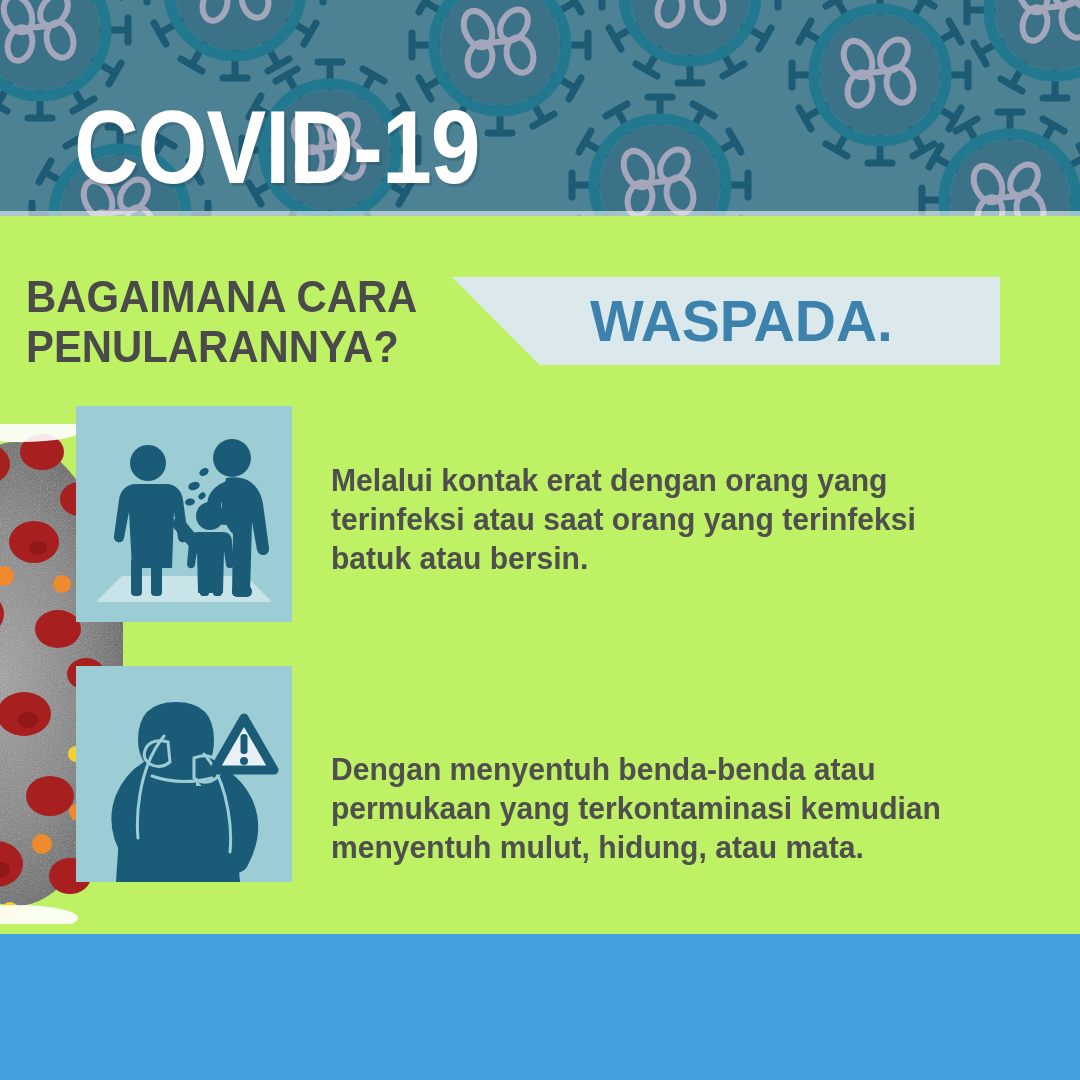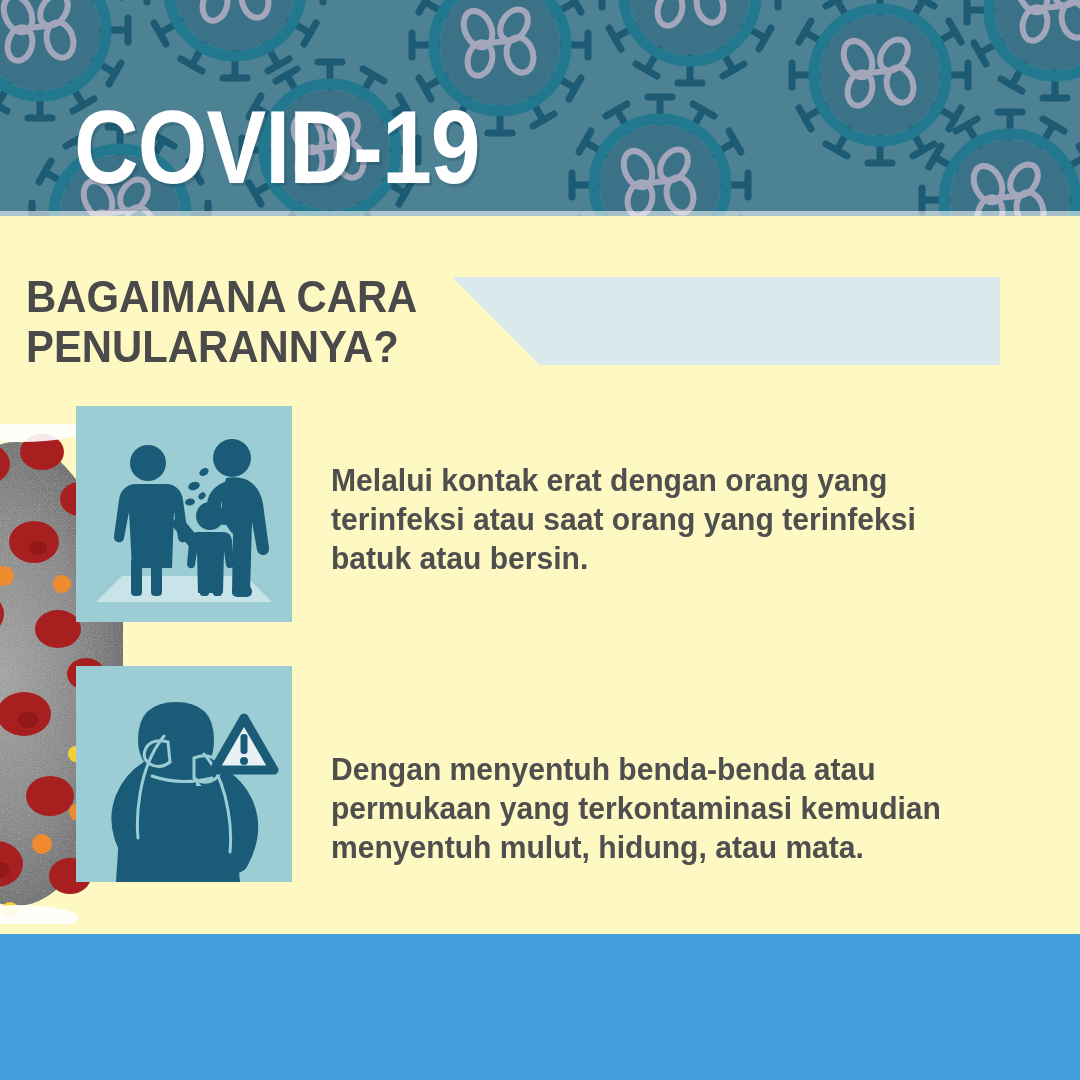--- a/index.html
+++ b/index.html
@@ -1,17 +1,17 @@
 <!DOCTYPE html>
 <html><head>
 <meta charset="utf-8">
 <style>
   html,body{margin:0;padding:0;background:#fff;}
   body{width:1080px;height:1080px;font-family:"Liberation Sans",sans-serif;overflow:hidden;}
-  .poster{position:relative;width:1080px;height:1080px;background:#fef9c3;overflow:hidden;}
+  .poster{position:relative;width:1080px;height:1080px;background:#bef264;overflow:hidden;}
 
   
   .header{position:absolute;left:0;top:0;width:1080px;height:216px;background:#4d8295;overflow:hidden;}
   .header svg.pattern{position:absolute;left:0;top:0;width:1080px;height:216px;display:block;}
   .covid-title{position:absolute;left:74px;top:95px;font-size:104px;line-height:104px;
     font-weight:bold;color:#ffffff;letter-spacing:-1px;
     font-family:"Liberation Sans Narrow","Liberation Sans",sans-serif;
     transform:scaleX(0.86);transform-origin:left center;white-space:nowrap;
     text-shadow:3px 3px 0 rgba(20,60,75,.25);}
 
@@ -106,20 +106,21 @@
         <use href="#vir" x="1055" y="10"></use>
         <use href="#vir" x="1010" y="200"></use>
         <use href="#vir" x="120" y="215"></use>
       </g>
       <rect x="0" y="211" width="1080" height="5" fill="#ffffff" opacity="0.55"></rect>
     </svg>
     <div class="covid-title">COVID-19</div>
   </div>
 
   <div class="banner"></div>
+  <div class="banner-text">WASPADA.</div>
   <div class="q-title">BAGAIMANA CARA
 PENULARANNYA?</div>
 
   <div class="virus-photo">
     <svg viewBox="0 0 185 500" preserveAspectRatio="none">
       <defs>
         <radialGradient id="memb" cx="45%" cy="50%" r="62%">
           <stop offset="0%" stop-color="#9d9d9d"></stop>
           <stop offset="55%" stop-color="#7c7c7c"></stop>
           <stop offset="100%" stop-color="#4f4f4f"></stop>

